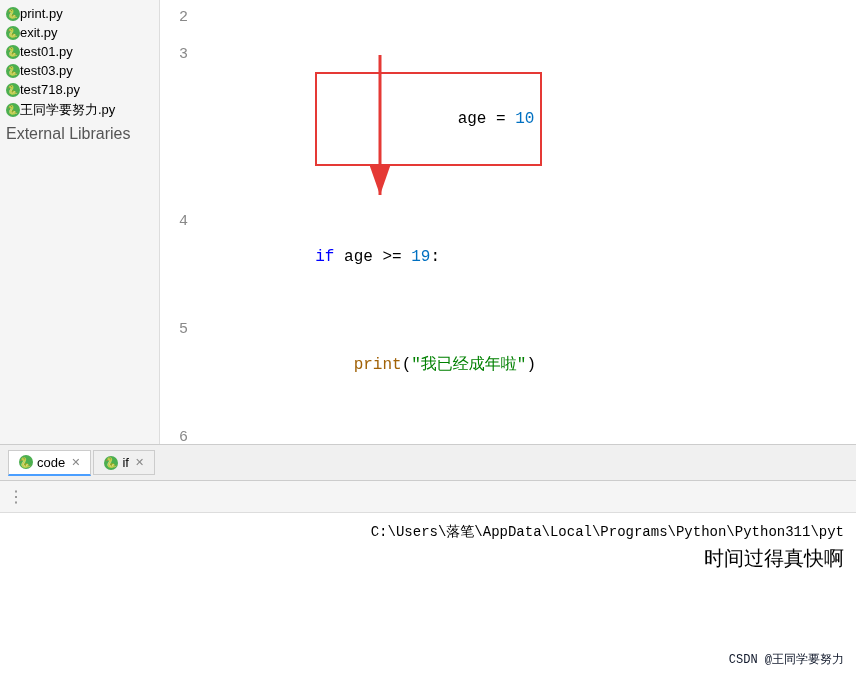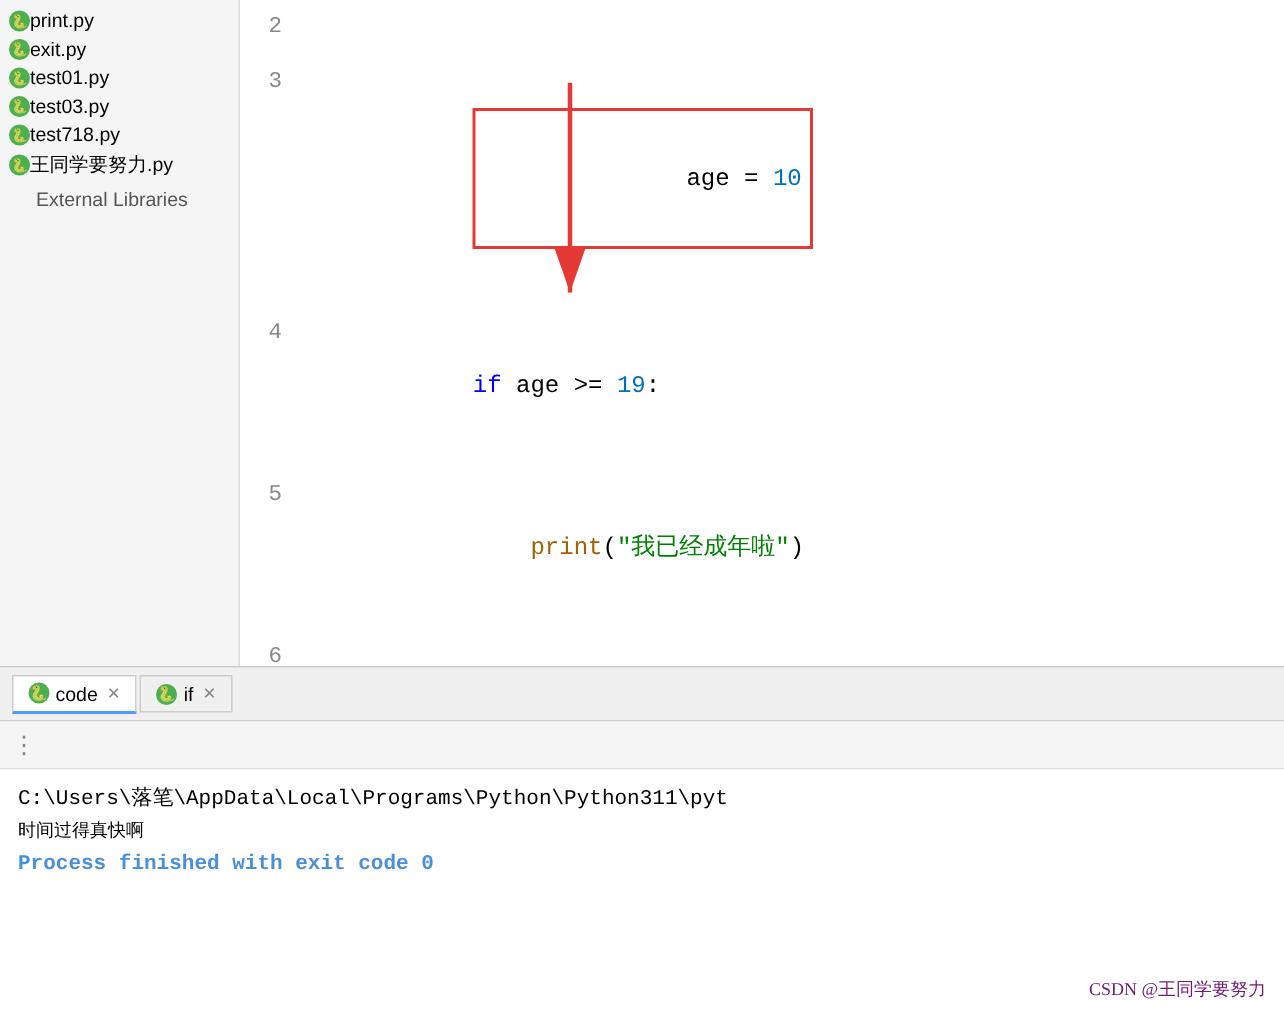--- a/index.html
+++ b/index.html
@@ -44,24 +44,23 @@
       height: 14px;
       display: inline-flex;
       align-items: center;
       justify-content: center;
       color: #fff;
       font-size: 9px;
       font-weight: bold;
     }
     .sidebar-section {
       color: #555;
-      font-size: 13px;
+      font-size: 16px;
       padding: 4px 6px;
       font-family: Arial, sans-serif;
-      margin-left: 18px;
     }
 
     
     .editor-area {
       flex: 1;
       background: #fff;
       overflow: hidden;
       position: relative;
     }
 
@@ -164,47 +163,48 @@
       font-size: 16px;
       letter-spacing: 2px;
     }
 
     .terminal-content {
       padding: 10px 12px;
       font-family: 'Courier New', Courier, monospace;
       font-size: 15px;
       color: #000;
       background: #fff;
+      text-align: right;
     }
 
     .terminal-path {
       color: #000;
       font-size: 14px;
       margin-bottom: 4px;
     }
 
     .terminal-output {
       color: #000;
-      font-size: 12px;
+      font-size: 20px;
       margin-bottom: 6px;
     }
 
     .terminal-process {
       color: #4a90d9;
       font-size: 14px;
       font-weight: bold;
     }
 
     .watermark {
       position: absolute;
       bottom: 12px;
       right: 12px;
       font-size: 12px;
-      color: #701a75;
-      font-family: Liberation Serif, serif;
+      color: #0f172a;
+      font-family: Liberation Mono, monospace;
     }
 
     .editor-wrapper {
       position: relative;
       flex: 1;
       overflow: hidden;
     }
 
     svg.arrow-svg {
       position: absolute;
@@ -316,16 +316,15 @@
   </div>
 </div>
 
 <div class="terminal-area">
   <div class="terminal-toolbar">
     <span class="terminal-dots">⋮</span>
   </div>
   <div class="terminal-content">
     <div class="terminal-path">C:\Users\落笔\AppData\Local\Programs\Python\Python311\pyt</div>
     <div class="terminal-output">时间过得真快啊</div>
-    <div class="terminal-process">Process finished with exit code 0</div>
   </div>
   <div class="watermark">CSDN @王同学要努力</div>
 </div>
 
 </body></html>

